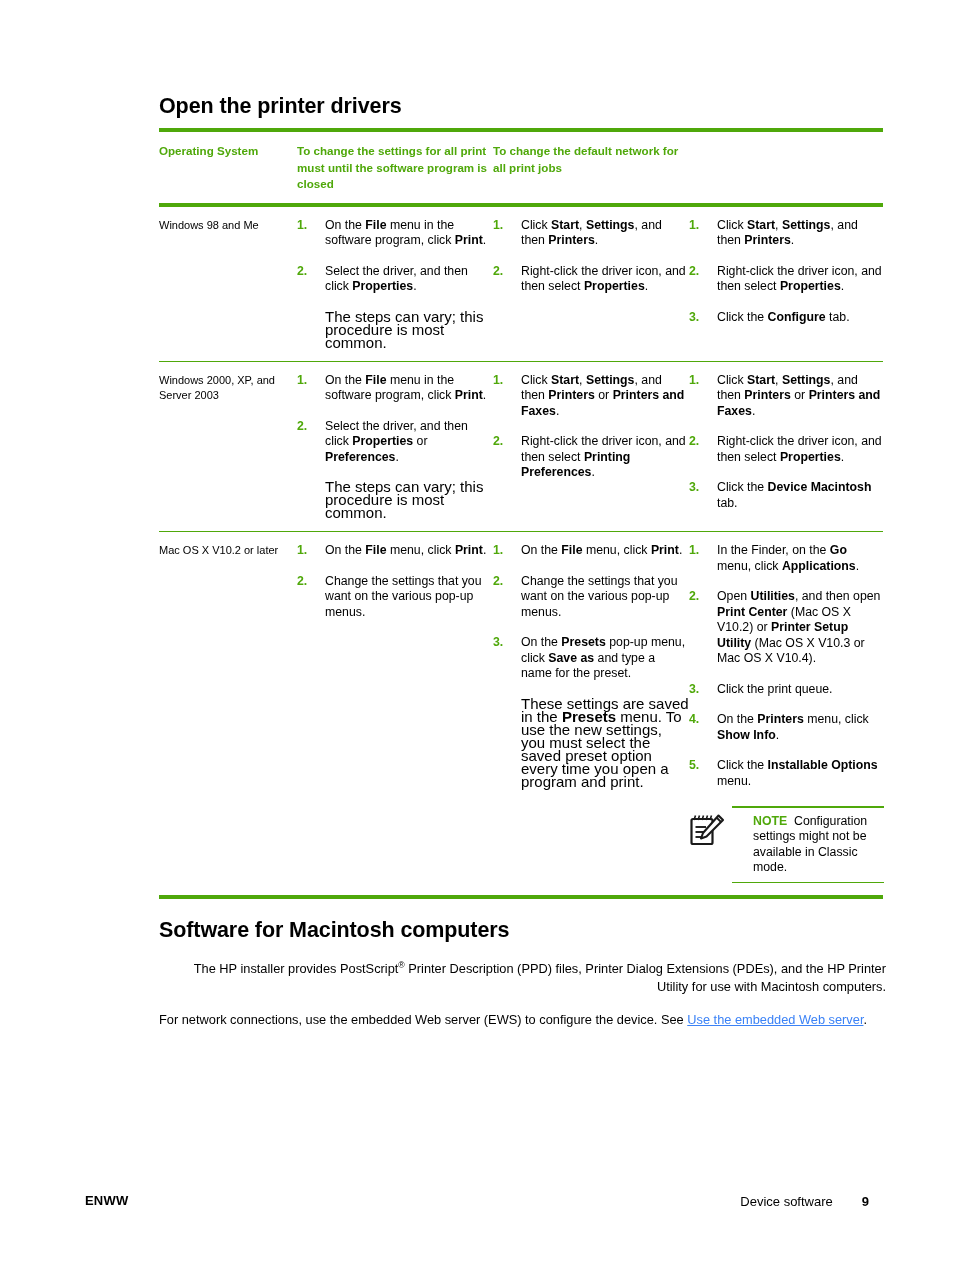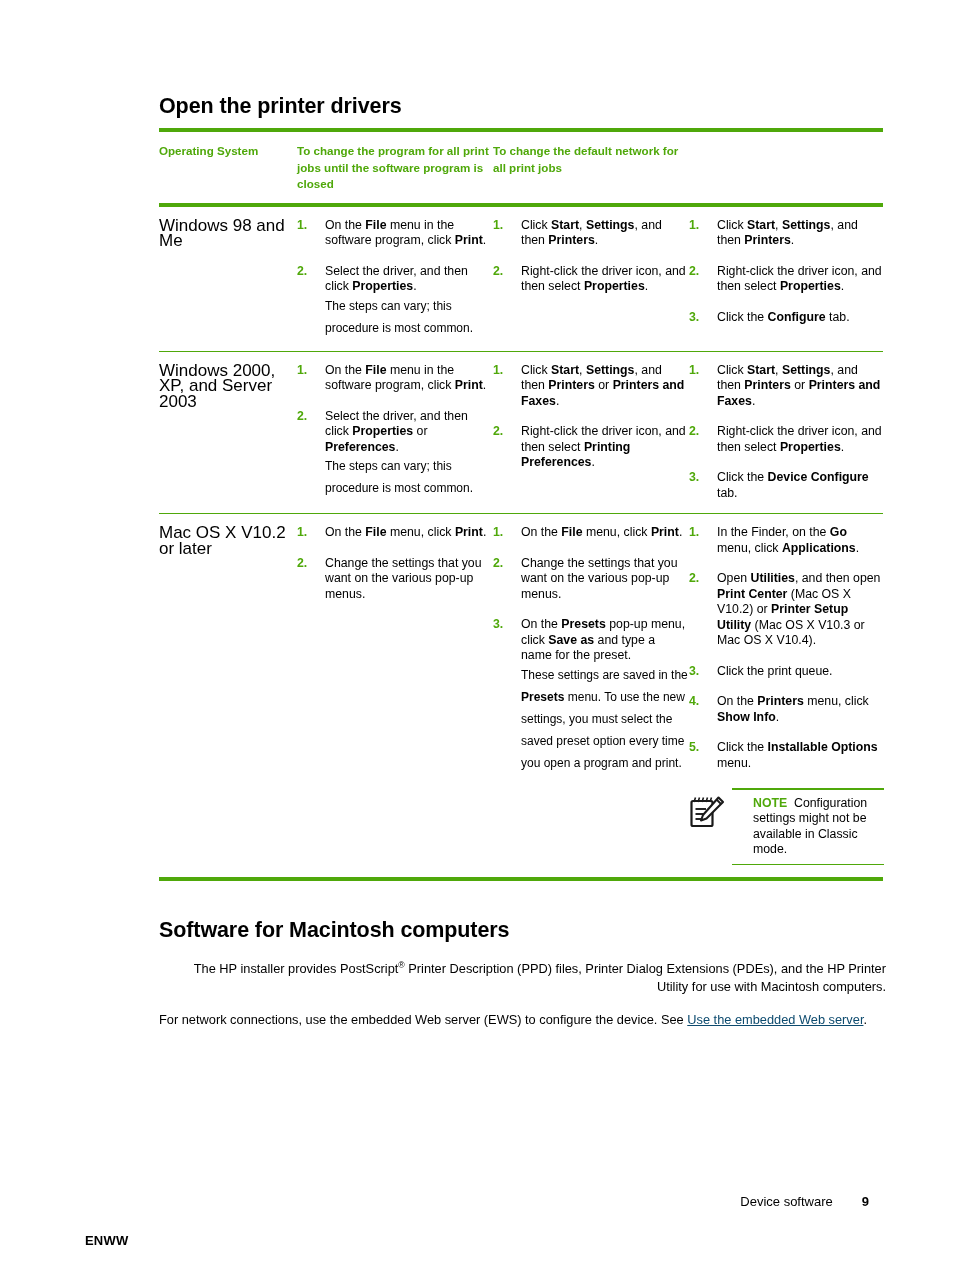--- a/index.html
+++ b/index.html
@@ -72,21 +72,21 @@
     padding-bottom: 12px;
   }
 
   
   .col-os   { width: 138px; flex: 0 0 138px; }
   .col-a    { width: 196px; flex: 0 0 196px; }
   .col-b    { width: 196px; flex: 0 0 196px; }
   .col-c    { width: 194px; flex: 0 0 194px; }
 
   .os-label {
-    font-size: 17px;
+    font-size: 11px;
     line-height: 15.5px;
     color: #000;
   }
 
   
   ol.steps {
     list-style: none;
     margin: 0;
     padding: 0;
   }
@@ -100,22 +100,23 @@
   ol.steps > li:last-child { margin-bottom: 0; }
   ol.steps > li .num {
     position: absolute;
     left: 0;
     top: 0;
     color: #4FA80A;
     font-weight: bold;
     font-size: 12.3px;
   }
   .tail-note {
-    font-size: 12px;
-    line-height: 22px;
+    font-size: 15px;
+    line-height: 13px;
+    margin-top: 15px;
   }
   .indent-tail { padding-left: 28px; }
 
   b, strong { font-weight: bold; }
 
   
   .note-box {
     margin-top: 17px;
     margin-left: 0px;
     width: 194px;
@@ -158,34 +159,33 @@
     left: 159px;
     width: 727px;
     font-size: 12.8px;
     line-height: 17.5px;
     color: #000;
   }
   #para-installer { top: 960px; text-align: right; }
   #para-network  { top: 1011px; }
 
   .xref {
-    color: #0c4a6e;
+    color: #3b82f6;
     text-decoration: underline;
   }
   sup { font-size: 0.68em; vertical-align: super; line-height: 0; }
 
   
   .footer-left {
     position: absolute;
     left: 85px;
     top: 1193px;
     font-size: 13px;
     font-weight: bold;
     letter-spacing: 0.2px;
-    margin-top: 40px;
   }
   .footer-right {
     position: absolute;
     right: 85px;
     top: 1194px;
     font-size: 13px;
     white-space: nowrap;
   }
   .footer-right .pageno {
     display: inline-block;
@@ -198,21 +198,21 @@
 
 <div class="page">
 
   <div class="h1" id="heading-open-drivers">Open the printer drivers</div>
 
   <div class="table">
     <div class="rule-thick"></div>
 
     <div class="thead">
       <div class="cell col-os">Operating System</div>
-      <div class="cell col-a">To change the program for all print jobs until the software program is closed</div>
+      <div class="cell col-a">To change the settings for all print must until the software program is closed</div>
       <div class="cell col-b">To change the default network for all print jobs</div>
     </div>
 
     <div class="rule-thick"></div>
 
     <div id="table-body">
         <div class="row">
           <div class="col-os">
             <div class="os-label">Windows 98 and Me</div>
           </div>
@@ -252,21 +252,21 @@
           <div class="col-b">
             <ol class="steps">
               <li><span class="num">1.</span><span>Click <b>Start</b>, <b>Settings</b>, and then <b>Printers</b> or <b>Printers and Faxes</b>.</span></li>
               <li><span class="num">2.</span><span>Right-click the driver icon, and then select <b>Printing Preferences</b>.</span></li>
             </ol>
           </div>
           <div class="col-c">
             <ol class="steps">
               <li><span class="num">1.</span><span>Click <b>Start</b>, <b>Settings</b>, and then <b>Printers</b> or <b>Printers and Faxes</b>.</span></li>
               <li><span class="num">2.</span><span>Right-click the driver icon, and then select <b>Properties</b>.</span></li>
-              <li><span class="num">3.</span><span>Click the <b>Device Configure</b> tab.</span></li>
+              <li><span class="num">3.</span><span>Click the <b>Device Macintosh</b> tab.</span></li>
             </ol>
           </div>
         </div>
         <div class="rule-thin"></div>
         <div class="row">
           <div class="col-os">
             <div class="os-label">Mac OS X V10.2 or later</div>
           </div>
           <div class="col-a">
             <ol class="steps">

